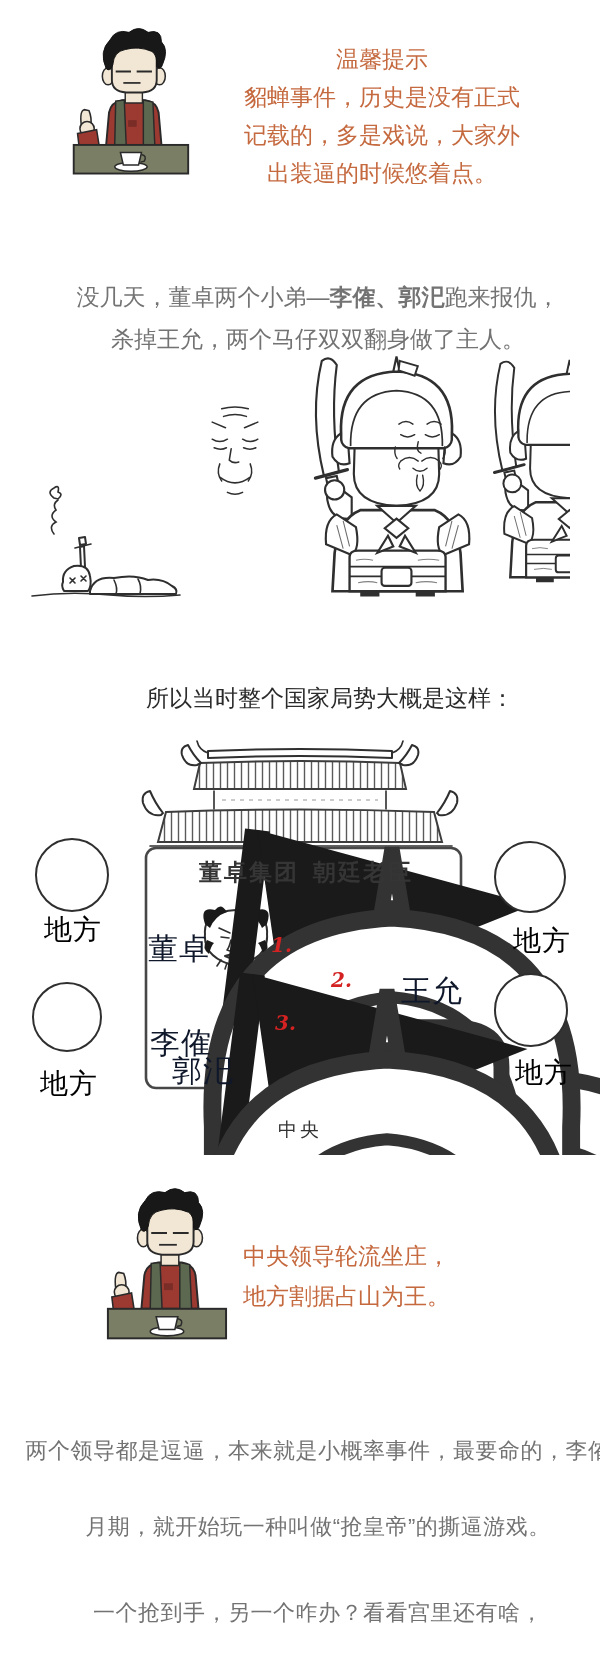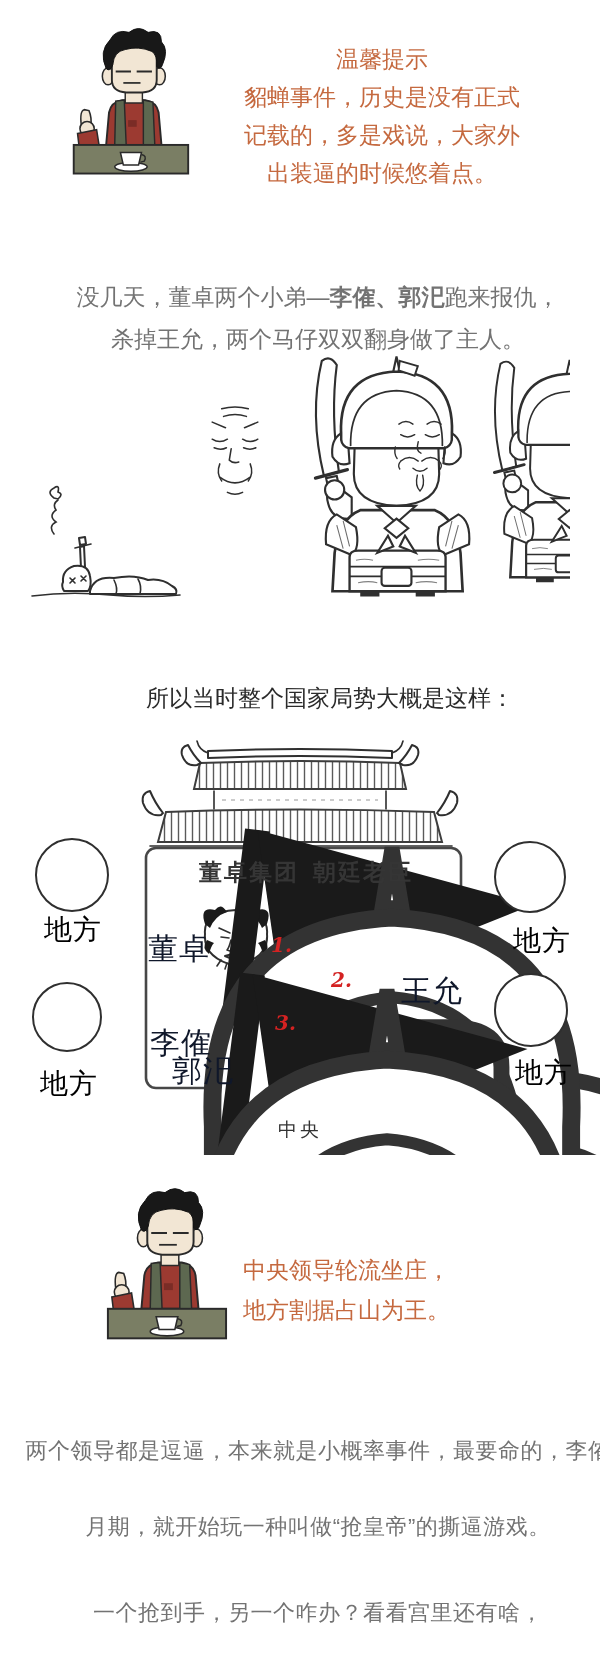--- a/index.html
+++ b/index.html
@@ -39,21 +39,21 @@
   .step2{left:331px;top:263px;}
   .step3{left:275px;top:306px;}
   .region{font-size:28px;color:#000000;letter-spacing:1px;text-align:center;}
   .region-tl{left:44px;top:206px;}
   .region-bl{left:40px;top:360px;}
   .region-tr{left:513px;top:217px;}
   .region-br{left:515px;top:349px;}
   .center-label{left:0;top:412px;width:600px;text-align:center;font-size:19px;color:#333;letter-spacing:3px;}
   
   .narrator2{left:102px;top:1186px;width:128px;height:157px;}
-  .comment-text{left:243px;top:1236px;width:260px;font-size:23px;line-height:40px;color:#c5693f;margin-top:14px;}
+  .comment-text{left:243px;top:1236px;width:260px;font-size:23px;line-height:40px;color:#c5693f;}
   .para2{top:1408px;font-size:22px;line-height:38px;letter-spacing:0.5px;}
   .para3{top:1570px;font-size:22px;line-height:38px;letter-spacing:0.5px;}
 </style>
 </head>
 <body>
 
 <svg width="0" height="0" style="position:absolute" aria-hidden="true">
   <defs>
     <pattern id="tiles" width="7" height="12" patternUnits="userSpaceOnUse">
       <line x1="3.5" y1="0" x2="3.5" y2="12" stroke="#5a5a5a" stroke-width="1.4"></line>

